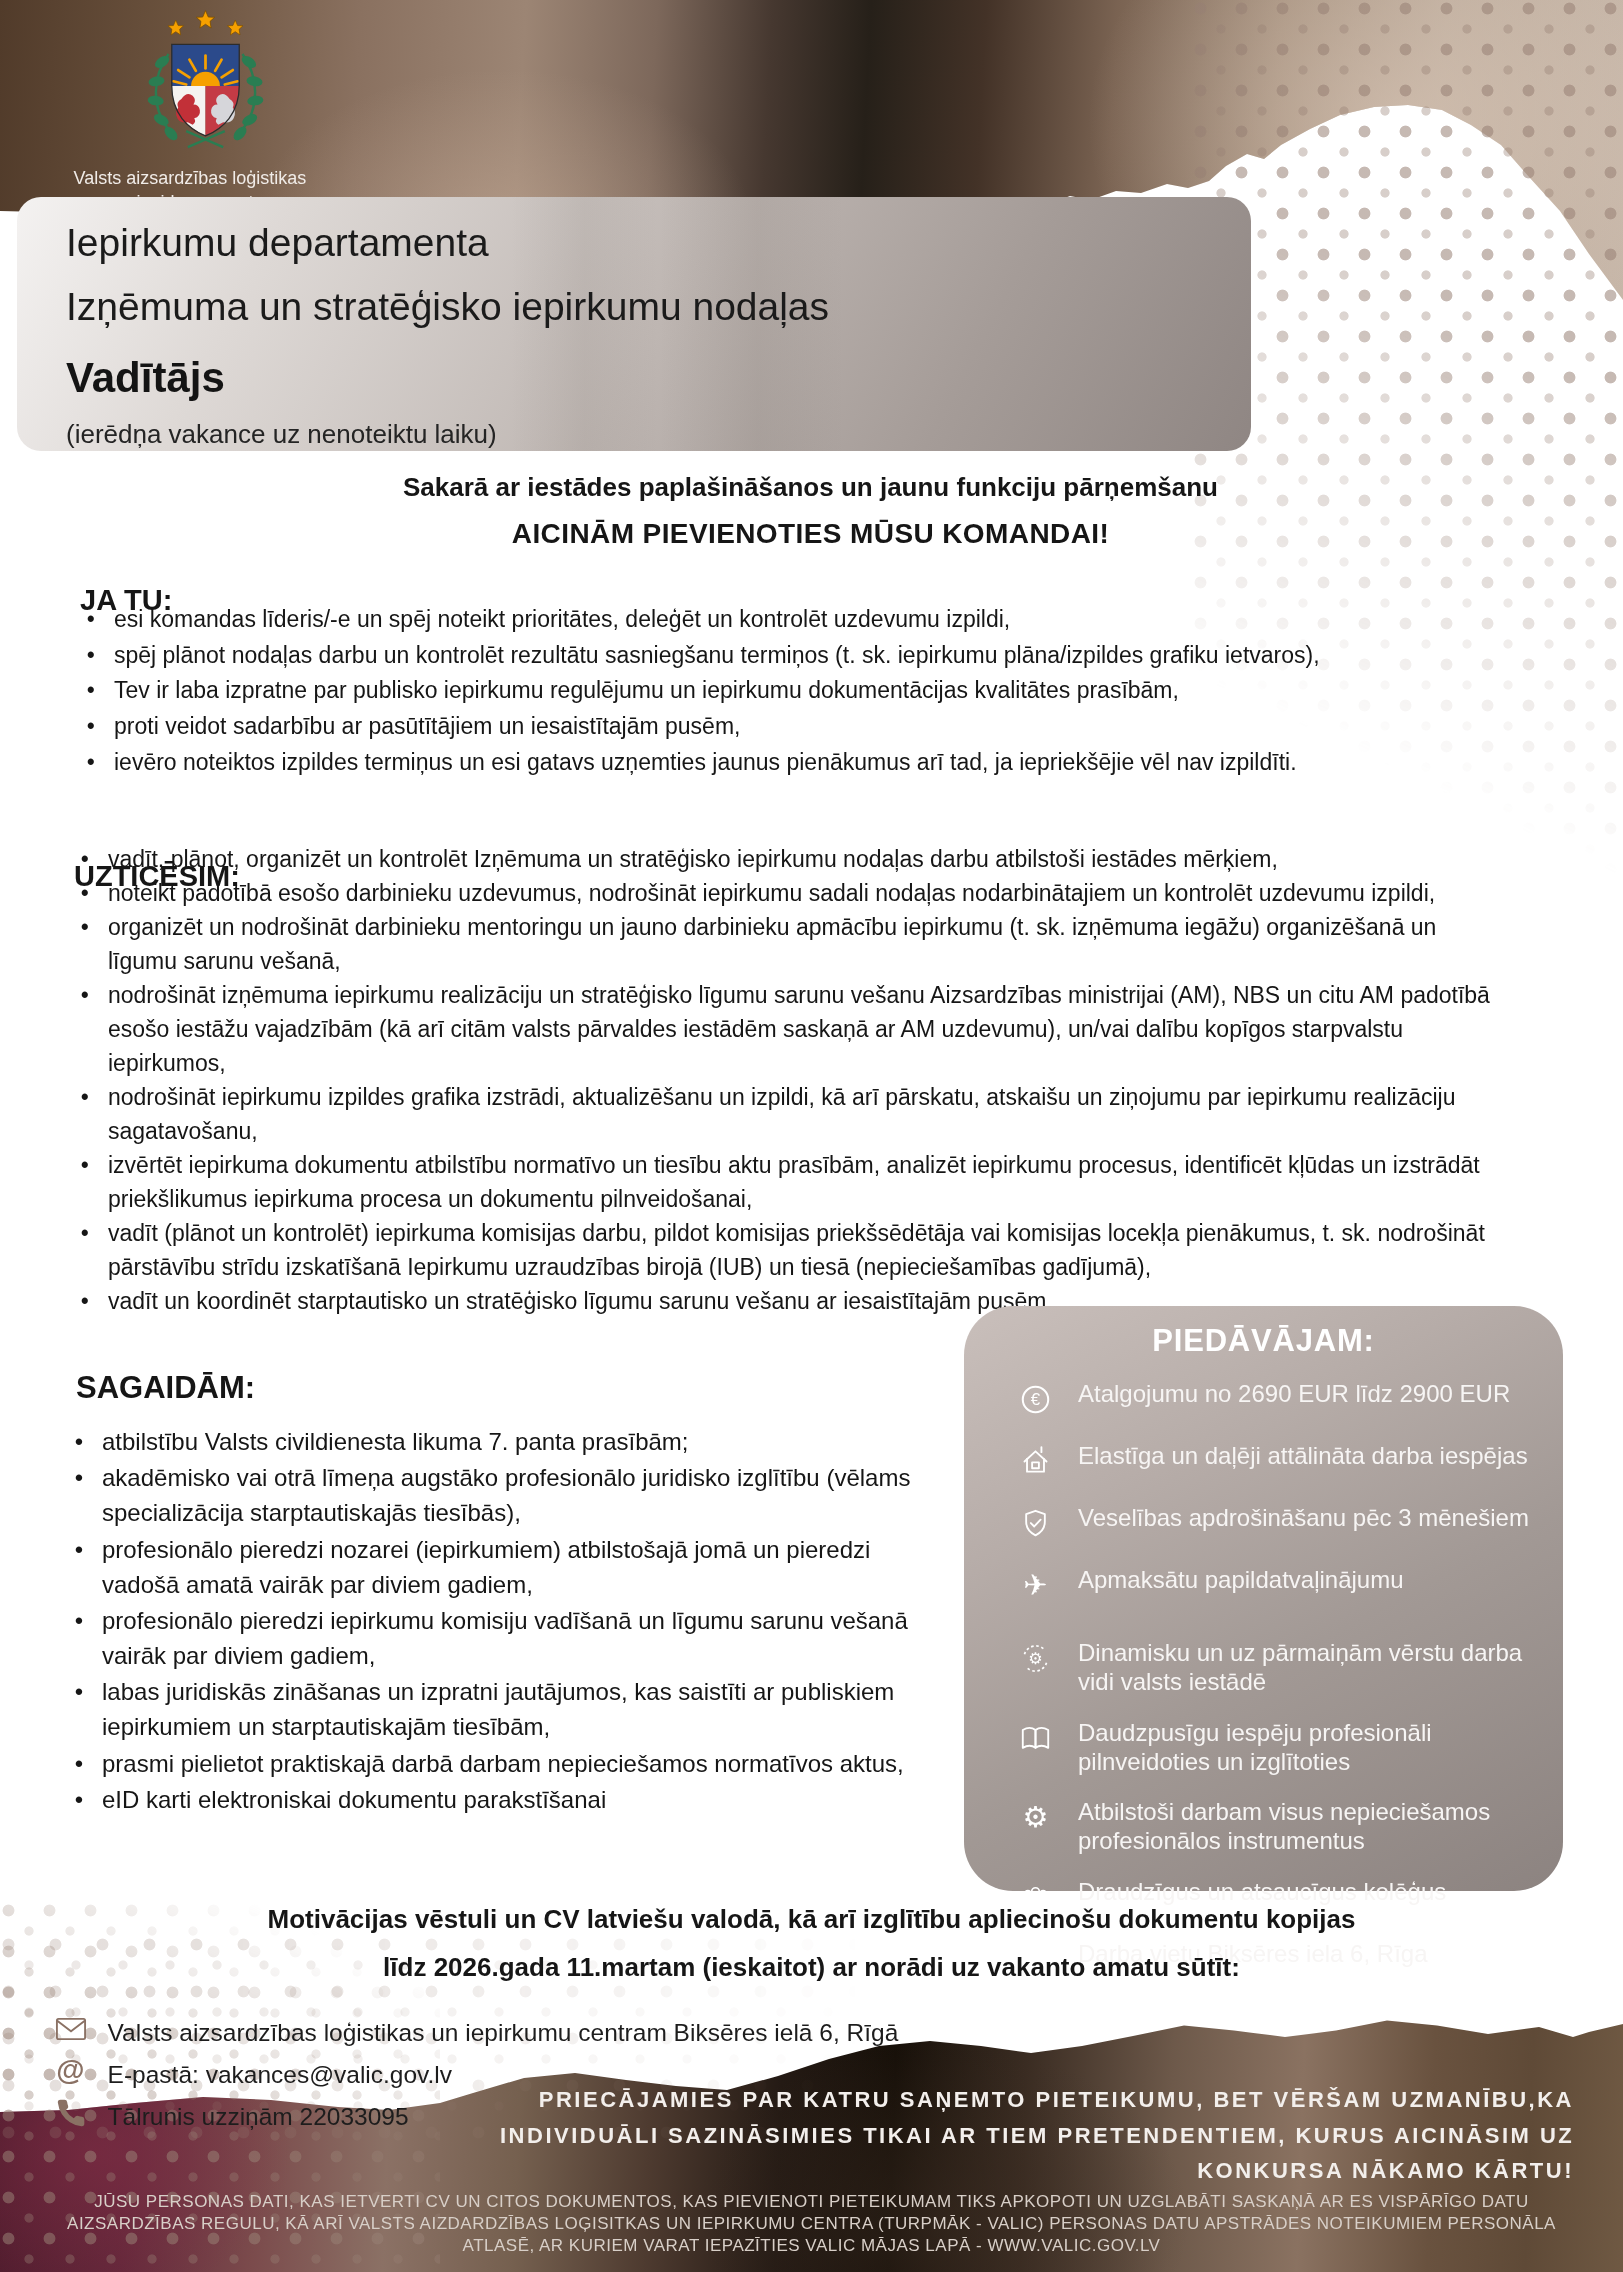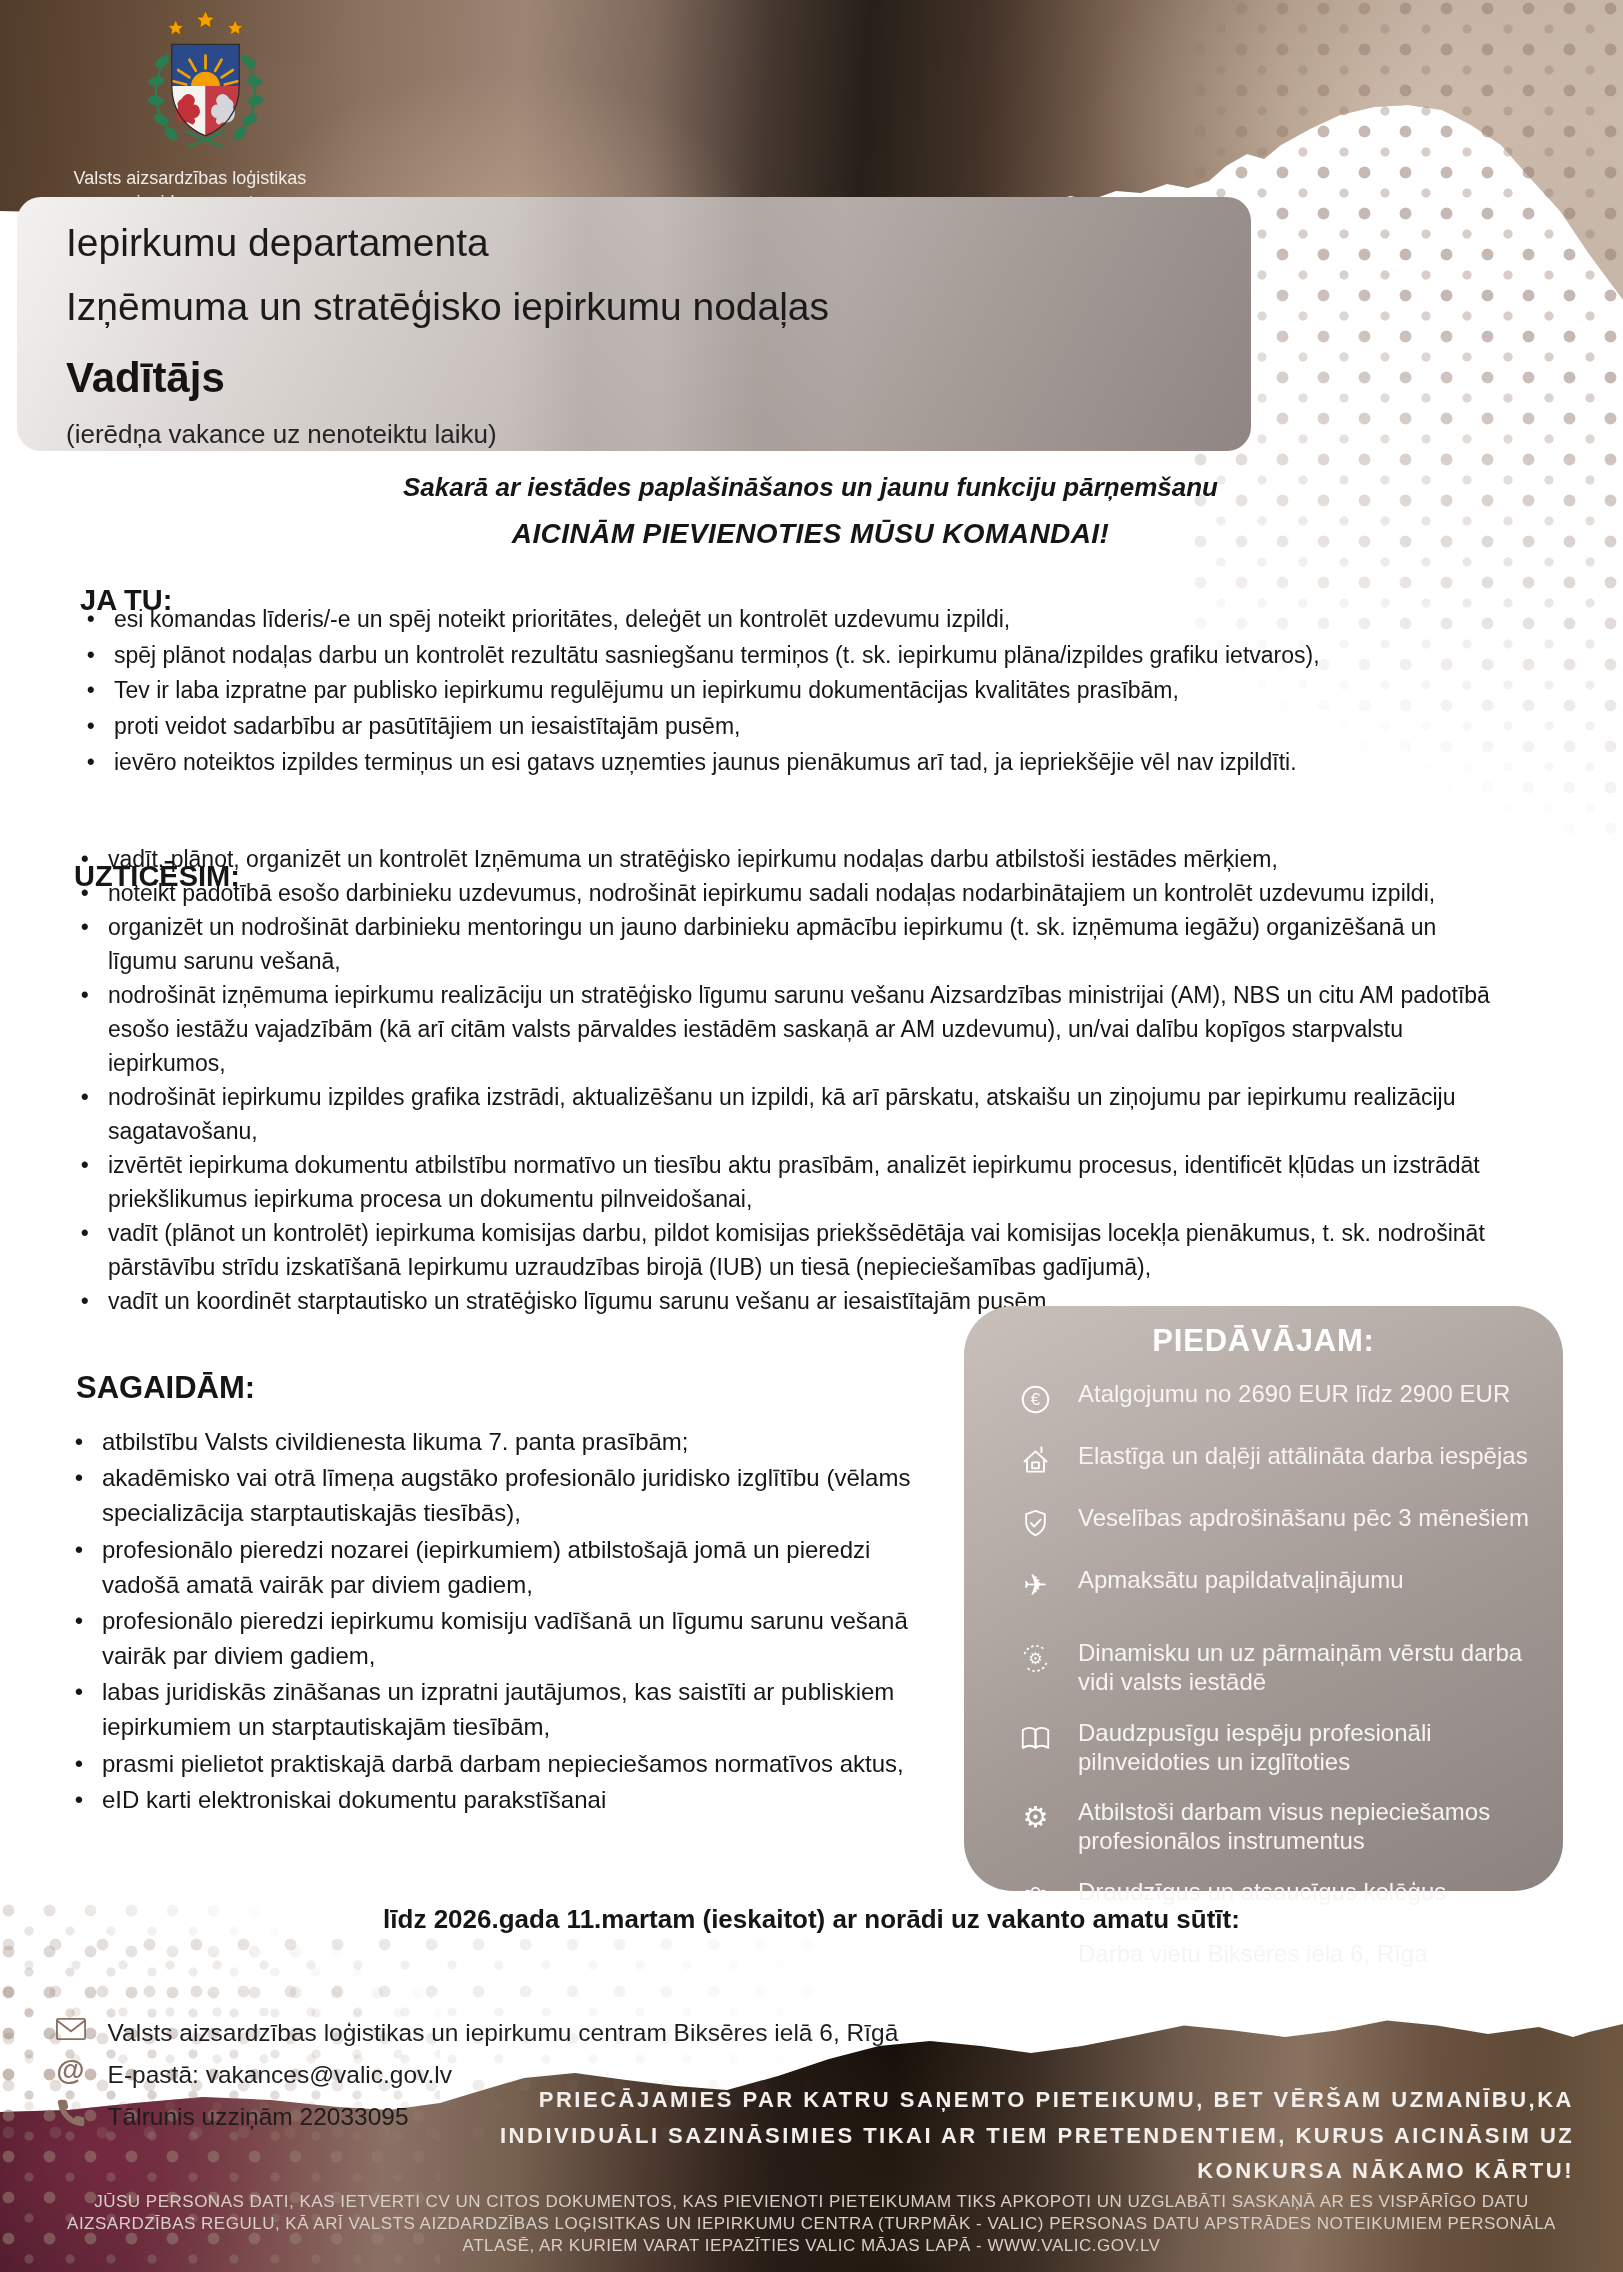--- a/index.html
+++ b/index.html
@@ -47,21 +47,21 @@
     border-radius:24px;box-sizing:border-box;padding:24px 30px 0 49px;
     background:
       linear-gradient(90deg, transparent 40%, rgba(70,60,52,0.07) 46%, transparent 52%, rgba(70,60,52,0.09) 60%, transparent 67%),
       linear-gradient(118deg,#f4f2f1 0%,#ded9d6 20%,#beb6b2 52%,#a59c98 76%,#8f8683 100%);}
   .tc-dept{font-size:39px;color:#1b1b1b;margin-bottom:20px;}
   .tc-unit{font-size:39px;color:#1b1b1b;margin-bottom:25px;}
   .tc-pos{font-size:42px;font-weight:bold;color:#141414;margin-bottom:17px;}
   .tc-note{font-size:26px;color:#242424;}
 
   
-  .intro{position:absolute;left:0;top:472px;width:1621px;z-index:2;text-align:center;font-style:italic;}
+  .intro{position:absolute;left:0;top:472px;width:1621px;z-index:2;text-align:center;}
   .intro-l1{font-size:26px;font-weight:bold;margin-bottom:15px;}
   .intro-l2{font-size:28px;font-weight:bold;letter-spacing:0.4px;}
 
   
   .h-jatu{position:absolute;left:80px;top:560px;z-index:2;font-size:29px;font-weight:bold;}
   .h-uzt{position:absolute;left:74px;top:836px;z-index:2;font-size:29px;font-weight:bold;}
   .h-sag{position:absolute;left:76px;top:1344px;z-index:2;font-size:31px;font-weight:bold;}
 
   
   ul.blist{list-style:none;margin:0;padding:0;position:absolute;z-index:2;}
@@ -295,20 +295,21 @@
               <path d="M8 22 L20 26 L31 19"></path>
               <path d="M20 26 L28 29"></path>
               <path d="M6 35 q3.5 -3.5 7 0 t7 0 t7 0 t7 0 t6 0" stroke-width="2"></path>
             </svg>
         </span>
       </li>
     </ul>
   </aside>
 
   <section class="motivation">
+    <div class="mot-l1">Motivācijas vēstuli un CV latviešu valodā, kā arī izglītību apliecinošu dokumentu kopijas</div>
     <div class="mot-l2">līdz 2026.gada 11.martam (ieskaitot) ar norādi uz vakanto amatu sūtīt:</div>
   </section>
 
   <section class="contacts">
     <div class="contact-row">
       <span class="ci">
         <svg width="36" height="36" viewBox="0 0 46 46" fill="none" stroke="#8a7164" stroke-width="2.4">
             <rect x="5" y="10" width="36" height="26" rx="2"></rect>
             <path d="M5 12 L23 26 L41 12"></path>
           </svg>

